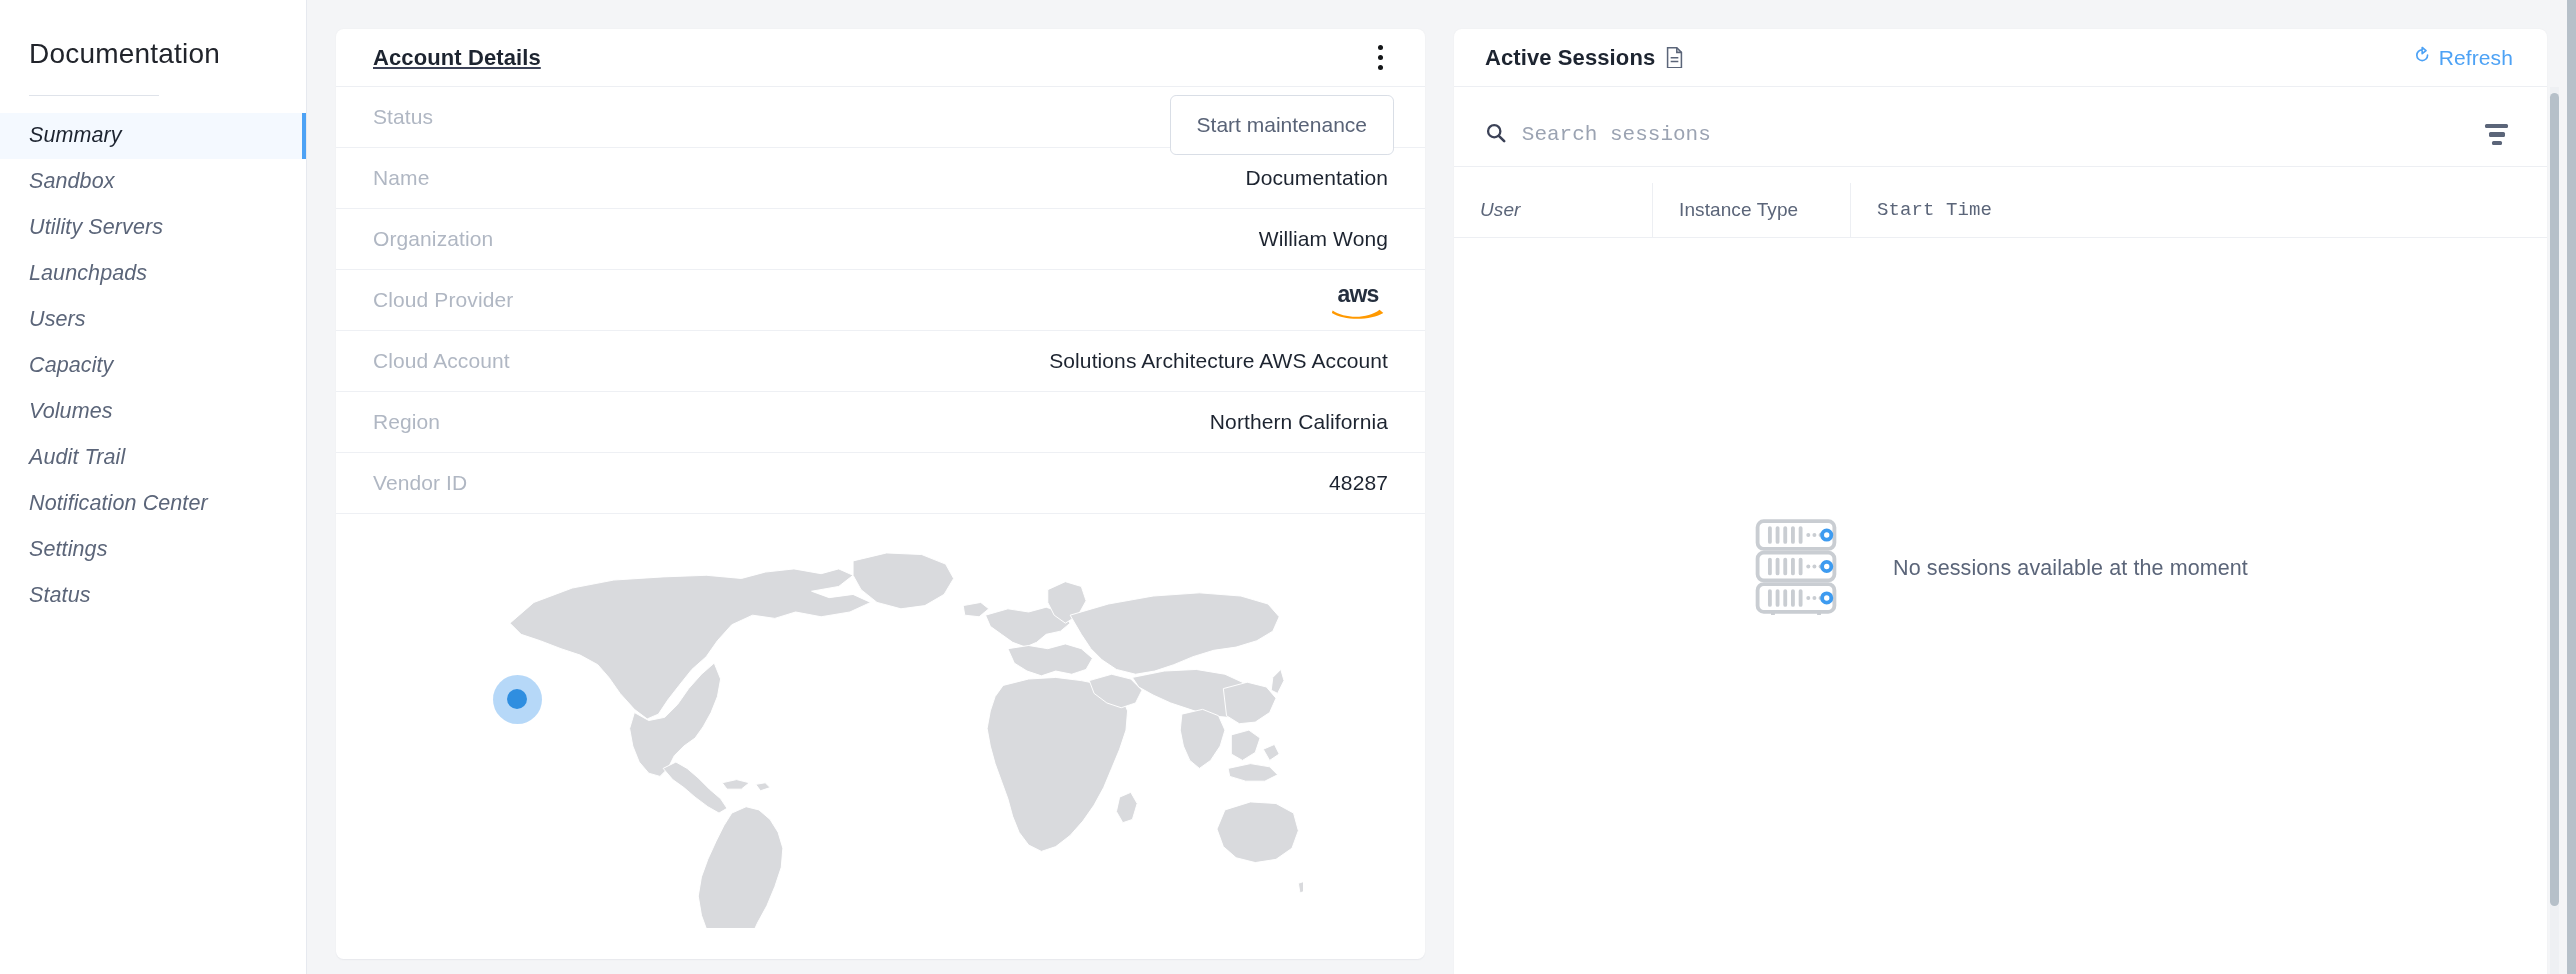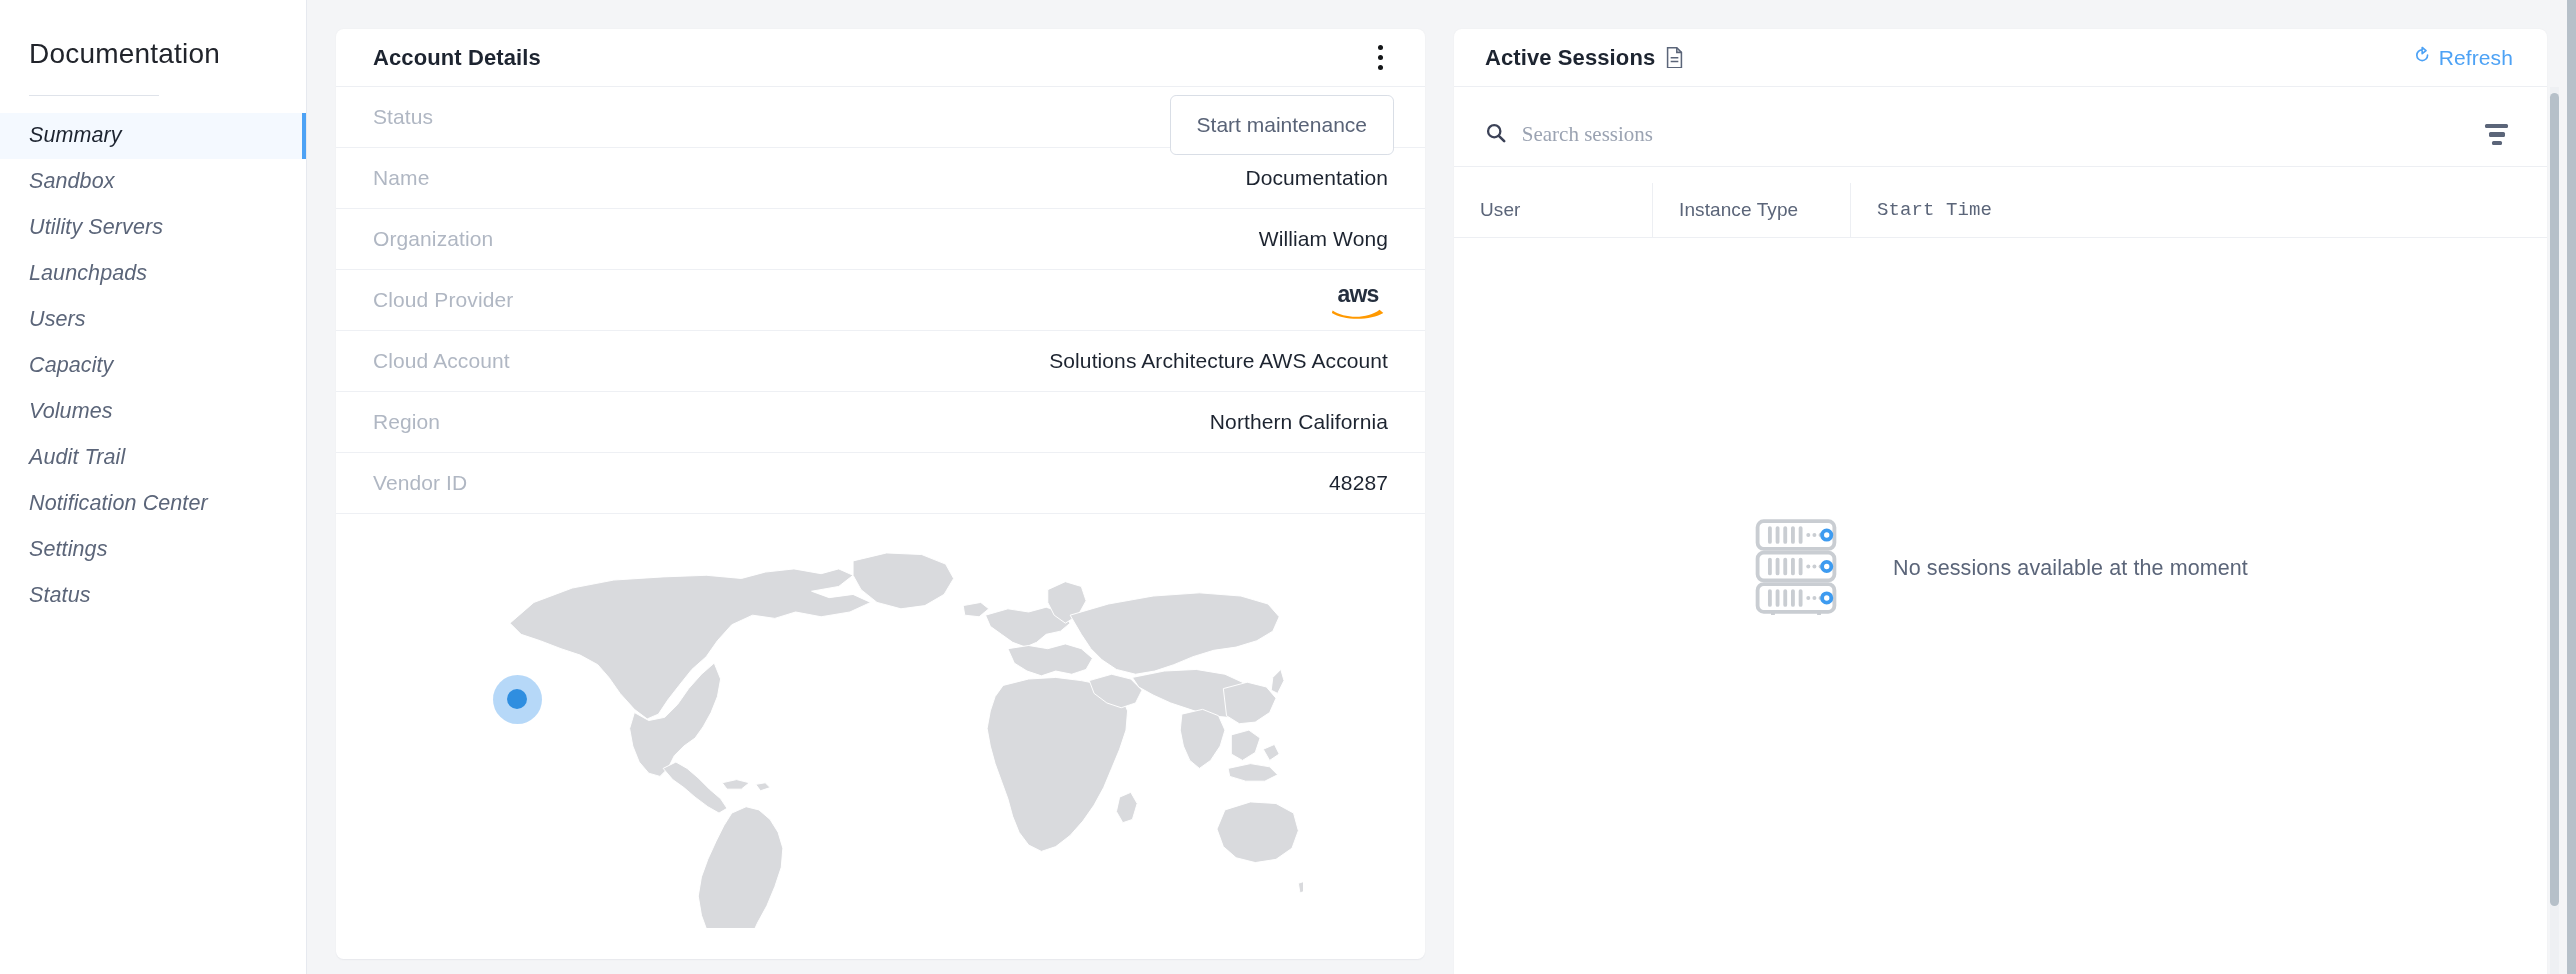--- a/index.html
+++ b/index.html
@@ -108,20 +108,21 @@
   }
 
   .card-head {
     height: 58px;
     min-height: 58px;
     display: flex;
     align-items: center;
     justify-content: space-between;
     padding: 0 29px 0 37px;
     border-bottom: 0.8px solid #edeff3;
+    text-decoration: underline;
   }
 
   .card-title {
     font-size: 22px;
     font-weight: 700;
     color: #1d2430;
     letter-spacing: 0.1px;
     display: flex;
     align-items: center;
     gap: 10.7px;
@@ -276,21 +277,21 @@
   .search-left {
     display: flex;
     align-items: center;
     gap: 15.3px;
     flex: 1;
   }
 
   .search-input {
     border: none;
     outline: none;
-    font-family: Liberation Serif, serif;
+    font-family: Liberation Mono, monospace;
     font-size: 21px;
     color: #3c4257;
     background: transparent;
     width: 430px;
   }
   .search-input::placeholder { color: #9ba3b2; }
 
   .filter-icon {
     display: flex;
     flex-direction: column;
@@ -314,21 +315,21 @@
     font-size: 19px;
     color: #5b6579;
     display: flex;
     align-items: center;
     padding-left: 26px;
     border-right: 0.8px solid #edeff3;
     letter-spacing: 0.1px;
   }
   .th:last-child { border-right: none; font-family: Liberation Mono, monospace; }
   .th-0 { width: 276px; }
-  .th-1 { width: 199px; }
+  .th-1 { width: 199px; font-style: italic; }
   .th-2 { width: 198px; }
   .th-3 { flex: 1; }
 
   .empty-state {
     flex: 1;
     display: flex;
     flex-direction: row;
     align-items: center;
     justify-content: center;
     gap: 54px;

